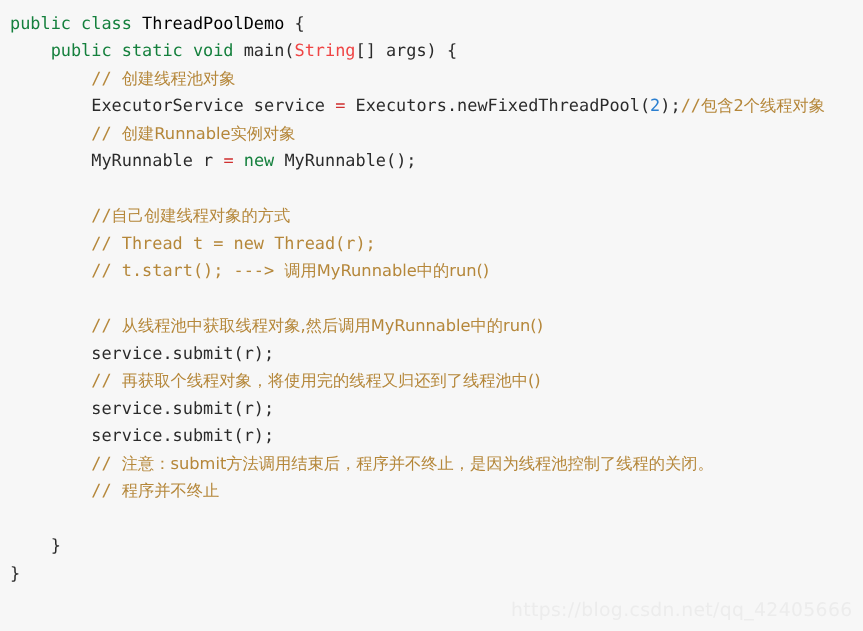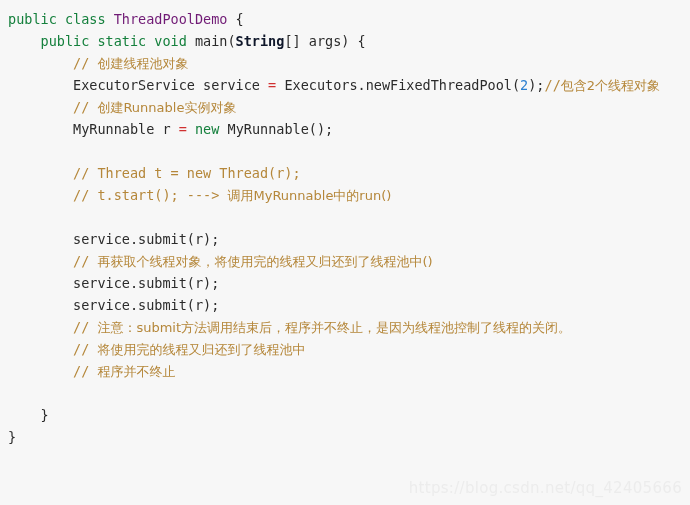--- a/index.html
+++ b/index.html
@@ -28,22 +28,22 @@
     white-space: pre;
     color: #2b2b2b;
     padding-left: 8px;
     letter-spacing: 0px;
   }
   .code-line.blank {
     height: 22px;
   }
   
   .tok-kw      { color: #15803d; }   
-  .tok-type    { color: #701a75; }   
-  .tok-type2   { color: #0f172a; font-weight: bold; }   
+  .tok-type    { color: #000000; }   
+  .tok-type2   { color: #ef4444; }   
   .tok-plain   { color: #2b2b2b; }
   .tok-op      { color: #d03030; }   
   .tok-num     { color: #2b7fd0; }   
   .tok-comment { color: #b5873a; }
 
   .cjk {
     font-family: "DejaVu Sans", "Liberation Sans", sans-serif;
     font-size: 13px;
     text-align: right;
   }
@@ -65,28 +65,29 @@
 
 <div id="code-block">
   <div id="code-lines">
       <div class="code-line"><span></span><span class="tok-kw">public class </span><span class="tok-type">ThreadPoolDemo</span><span class="tok-plain"> {</span></div>
       <div class="code-line"><span>    </span><span class="tok-kw">public static void </span><span class="tok-plain">main(</span><span class="tok-type2">String</span><span class="tok-plain">[] args) {</span></div>
       <div class="code-line"><span>        </span><span class="tok-comment">// </span><span class="tok-comment cjk">创建线程池对象</span></div>
       <div class="code-line"><span>        </span><span class="tok-plain">ExecutorService service </span><span class="tok-op">=</span><span class="tok-plain"> Executors.newFixedThreadPool(</span><span class="tok-num">2</span><span class="tok-plain">);</span><span class="tok-comment">//</span><span class="tok-comment cjk">包含2个线程对象</span></div>
       <div class="code-line"><span>        </span><span class="tok-comment">// </span><span class="tok-comment cjk">创建Runnable实例对象</span></div>
       <div class="code-line"><span>        </span><span class="tok-plain">MyRunnable r </span><span class="tok-op">=</span><span class="tok-plain"> </span><span class="tok-kw">new</span><span class="tok-plain"> MyRunnable();</span></div>
       <div class="code-line blank">&nbsp;</div>
+      <div class="code-line"><span>        </span><span class="tok-comment">//</span><span class="tok-comment cjk">自己创建线程对象的方式</span></div>
       <div class="code-line"><span>        </span><span class="tok-comment">// Thread t = new Thread(r);</span></div>
       <div class="code-line"><span>        </span><span class="tok-comment">// t.start(); ---&gt; </span><span class="tok-comment cjk">调用MyRunnable中的run()</span></div>
       <div class="code-line blank">&nbsp;</div>
+      <div class="code-line"><span>        </span><span class="tok-comment">// </span><span class="tok-comment cjk">从线程池中获取线程对象,然后调用MyRunnable中的run()</span></div>
       <div class="code-line"><span>        </span><span class="tok-plain">service.submit(r);</span></div>
       <div class="code-line"><span>        </span><span class="tok-comment">// </span><span class="tok-comment cjk">再获取个线程对象，将使用完的线程又归还到了线程池中()</span></div>
       <div class="code-line"><span>        </span><span class="tok-plain">service.submit(r);</span></div>
       <div class="code-line"><span>        </span><span class="tok-plain">service.submit(r);</span></div>
       <div class="code-line"><span>        </span><span class="tok-comment">// </span><span class="tok-comment cjk">注意：submit方法调用结束后，程序并不终止，是因为线程池控制了线程的关闭。</span></div>
-      <div class="code-line"><span>        </span><span class="tok-comment">// </span><span class="tok-comment cjk">将使用完的线程又归还到了线程池中</span></div>
       <div class="code-line"><span>        </span><span class="tok-comment">// </span><span class="tok-comment cjk">程序并不终止</span></div>
       <div class="code-line"><span>        </span></div>
       <div class="code-line"><span>    </span><span class="tok-plain">}</span></div>
       <div class="code-line"><span></span><span class="tok-plain">}</span></div>
     </div>
   <div id="watermark">https://blog.csdn.net/qq_42405666</div>
 </div>
 
 </body></html>

